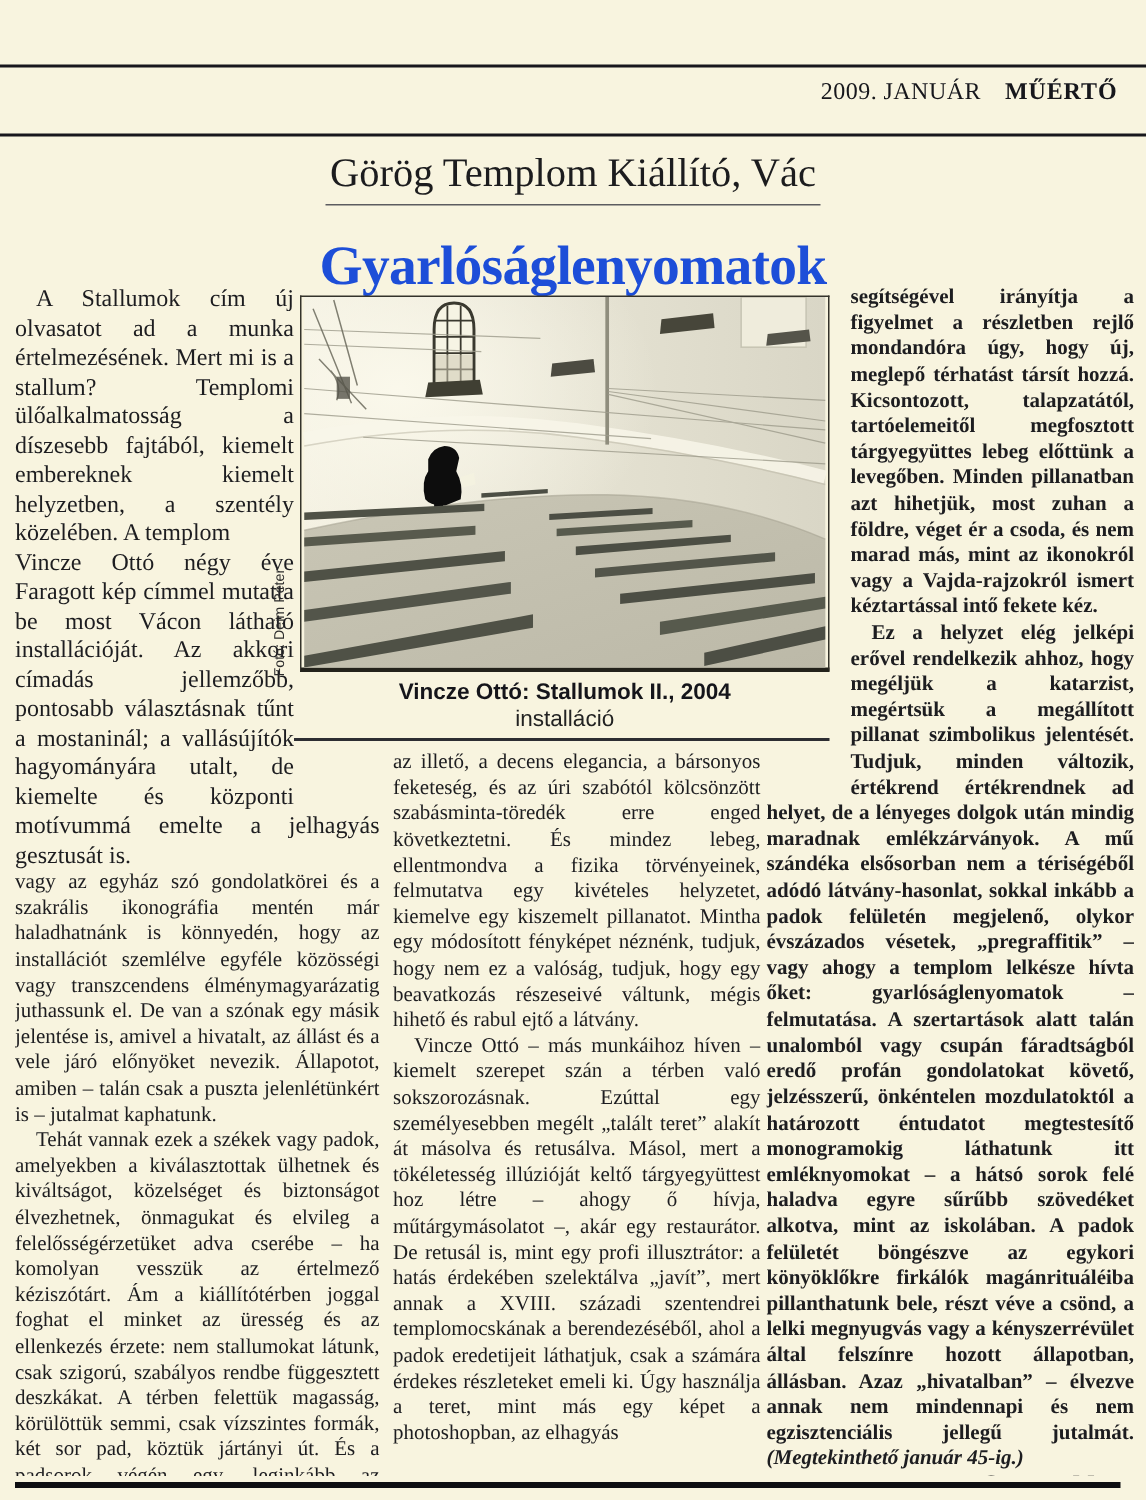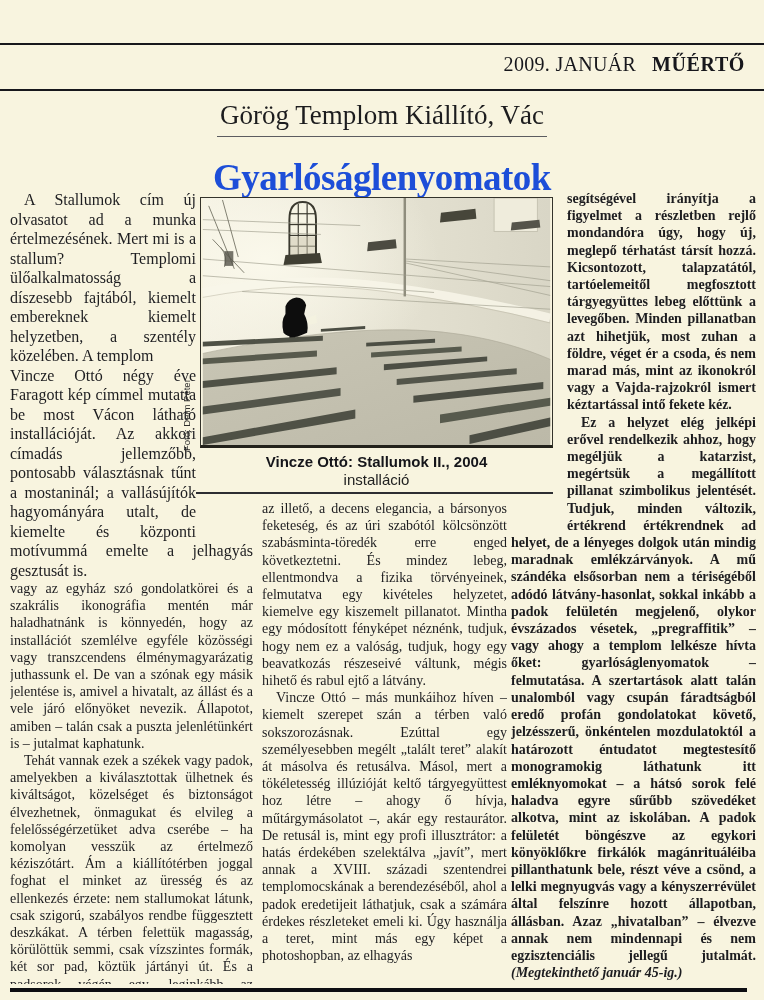--- a/index.html
+++ b/index.html
@@ -6,21 +6,21 @@
   #page {
     position:relative; width:764px; height:1000px;
     background:#f8f4df;
     font-family:"Liberation Serif", serif;
     color:#1c1c1e; overflow:hidden;
   }
   
   .rule { position:absolute; left:0; width:764px; height:2px; background:#17171c; }
   .rule1 { top:43px; }
   .rule2 { top:89px; }
-  .header-line { position:absolute; top:53px; right:19px; font-size:20px; letter-spacing:.3px; color:#17171c; }
+  .header-line { position:absolute; top:53px; right:19px; font-size:16px; letter-spacing:.3px; color:#17171c; }
   .magazine { font-weight:bold; margin-left:16px; letter-spacing:.6px; }
 
   
   .kicker-wrap { position:absolute; top:100px; left:0; width:764px; text-align:center; }
   .kicker { display:inline-block; font-size:27px; padding:0 3px 5px; border-bottom:1.5px solid #5c5c60; }
   .title { position:absolute; top:131px; left:0; width:764px; text-align:center;
            font-size:37px; font-weight:bold; letter-spacing:-0.5px; color:#1d4ed8; }
 
   
   .col { position:absolute; top:190px; text-align:justify; font-size:14px; line-height:17.2px; color:#1d1d20; }

